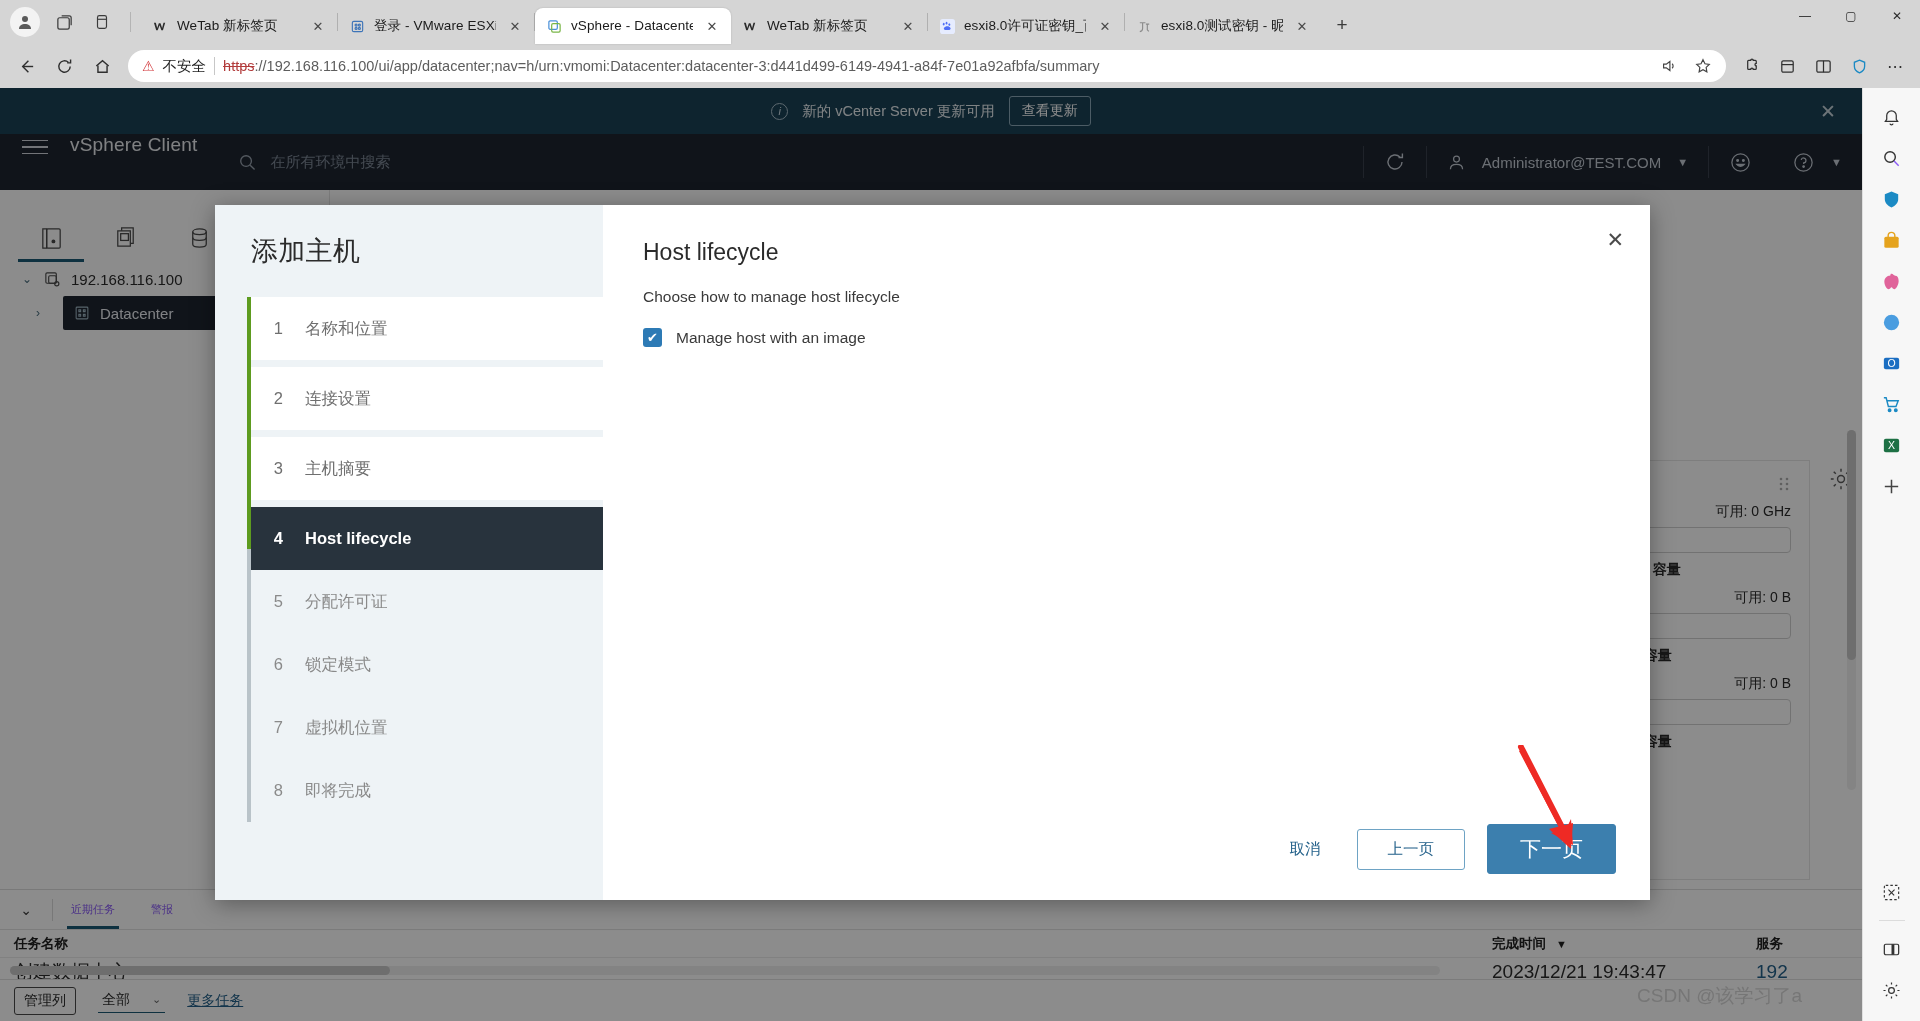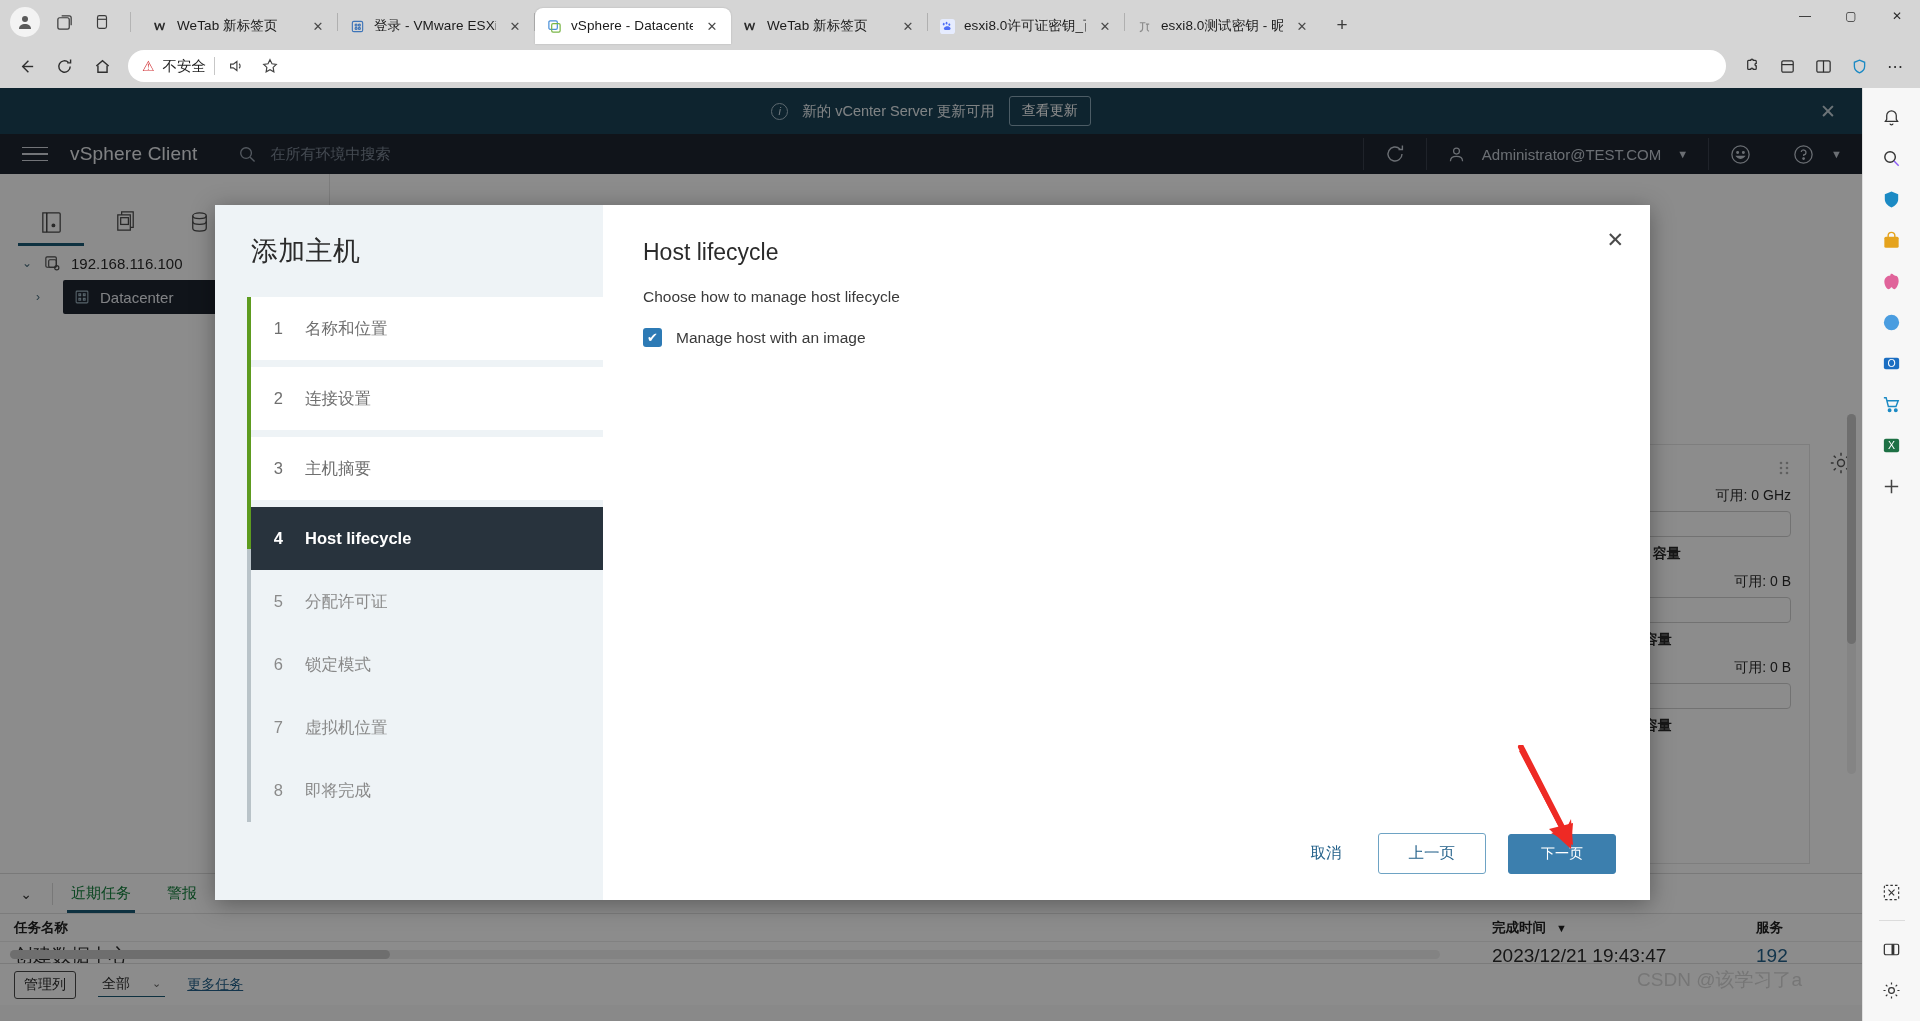--- a/index.html
+++ b/index.html
@@ -68,21 +68,21 @@
     height:46px; background:#1b4256; display:flex; align-items:center; justify-content:center; gap:14px; position:relative;
   }
   .banner-text { color:#e8eef1; font-size:14.5px; }
   .banner-btn {
     border:1px solid #8aa8b8; color:#fff; background:transparent; font-size:14px;
     padding:5px 12px; border-radius:3px; font-family:inherit;
   }
   .banner-close { position:absolute; right:26px; top:50%; transform:translateY(-50%); color:#c6d4db; font-size:19px; }
   .info-c { display:inline-flex; align-items:center; justify-content:center; width:17px;height:17px;border:1px solid #a9c0cc;border-radius:50%;color:#cfe0e8;font-size:11px; font-style:italic;}
 
-  .vheader { height:40px; background:#1e2530; display:flex; align-items:center; padding:0 0 0 22px; }
+  .vheader { height:56px; background:#1e2530; display:flex; padding:0 0 0 22px; }
   .ham { width:26px;height:26px;display:flex;flex-direction:column;justify-content:center;gap:5px; }
   .ham i { display:block;height:1.5px;background:#cfd4da; }
   .vtitle { color:#e9ecef; font-size:19px; margin-left:22px; letter-spacing:.2px; }
   .vsearch { display:flex; align-items:center; gap:12px; margin-left:40px; flex:1; }
   .vsearch-ph { color:#7d8896; font-size:15px; }
   .vheader-right { display:flex; align-items:center; height:100%; }
   .vh-sep { width:1px; height:32px; background:#39414e; }
   .vh-item { display:flex;align-items:center;gap:16px;color:#c3cad3;font-size:15px;padding:0 20px;height:100%; }
 
   .vbody { position:relative; height:831px; background:#fff; }
@@ -108,21 +108,21 @@
   .cap-tot { font-size:14px; color:#2b2b2b; text-align:center; margin-top:8px; font-weight:bold;}
   .gear-float { position:absolute; right:8px; top:276px; color:#5b5b5b; }
   .scroll-track { position:absolute; right:6px; top:240px; width:9px; height:360px; background:#f0f0f0; border-radius:5px;}
   .scroll-thumb { position:absolute; right:6px; top:240px; width:9px; height:230px; background:#c9c9c9; border-radius:5px;}
 
   
   .tasks { position:absolute; left:0; right:0; bottom:0; height:90px; background:#fff; border-top:1px solid #dcdcdc; }
   .tasks-tabs { display:flex; align-items:center; height:40px; border-bottom:1px solid #e2e2e2; }
   .tsk-chev { width:52px; display:flex; align-items:center; justify-content:center; color:#3b3b3b; font-size:14px; }
   .tsk-vsep { width:1px;height:22px;background:#dadada; }
-  .tsk-tab { padding:0 18px; height:100%; display:flex; align-items:center; font-size:15px; color:#15803d; position:relative; }
+  .tsk-tab { padding:0 18px; height:100%; display:flex; align-items:center; font-size:11px; color:#8b5cf6; position:relative; }
   .tsk-tab.active::after { content:""; position:absolute; left:14px; right:14px; bottom:0; height:3px; background:#1b5a75;}
   .tbl-head { display:flex; height:28px; align-items:center; font-size:13.5px; font-weight:bold; color:#1f1f1f; border-bottom:1px solid #ececec;}
   .tbl-row { display:flex; height:28px; align-items:center; font-size:19px; color:#2c2c2c; }
   .c-name { width:330px; padding-left:14px; }
   .c-grow { flex:1; }
   .c-time { width:250px; display:flex; align-items:center; justify-content:flex-start; gap:10px; }
   .c-serv { width:120px; padding-left:14px; }
   .link { color:#24618a; text-decoration:underline; }
 
   .statusbar { position:absolute; left:0; right:0; bottom:0; height:42px; background:#fff; border-top:1px solid #e0e0e0;
@@ -155,21 +155,21 @@
 
   .modal-right { flex:1; position:relative; padding:34px 40px 0 40px; }
   .modal-close { position:absolute; right:26px; top:24px; color:#4b4b4b; font-size:21px; line-height:1; }
   .mr-title { font-size:23px; color:#2b2b2b; margin-bottom:22px; }
   .mr-sub { font-size:15.5px; color:#3a3a3a; margin-bottom:22px; }
   .chkrow { display:flex; align-items:center; gap:14px; font-size:15.5px; color:#3a3a3a; }
   .chk { width:19px;height:19px;border-radius:3px;background:#2d7ab5;display:flex;align-items:center;justify-content:center;color:#fff;font-size:13px;}
   .modal-footer { position:absolute; right:34px; bottom:26px; display:flex; align-items:center; gap:22px; }
   .btn-link { color:#24618a; font-size:15.5px; padding:8px 14px; background:none; border:none; font-family:inherit; }
   .btn-out { color:#24618a; font-size:15.5px; padding:9px 30px; background:#fff; border:1px solid #6ea3c4; border-radius:3px; font-family:inherit;}
-  .btn-pri { color:#fff; font-size:14px; padding:10px 32px; background:#3c7fae; border:1px solid #3c7fae; border-radius:3px; font-family:Liberation Mono, monospace;}
+  .btn-pri { color:#fff; font-size:21px; padding:10px 32px; background:#3c7fae; border:1px solid #3c7fae; border-radius:3px; font-family:Liberation Mono, monospace;}
   .arrow-anno { position:absolute; left:1515px; top:745px; }
 </style>
 </head>
 <body>
 
 <div id="root">
 
   <div class="browser-chrome">
 
     <div class="tabstrip">
@@ -294,20 +294,21 @@
         <svg width="19" height="19" viewBox="0 0 20 20" fill="none" stroke="#2f2f2f" stroke-width="1.5">
             <path d="M3.5 9.5L10 4l6.5 5.5"></path>
             <path d="M5.2 9v7h9.6V9"></path>
           </svg>
       </div>
 
       <div class="omnibox">
         <span class="warn-tri">⚠</span>
         <span class="not-secure">不安全</span>
         <span class="omni-sep"></span>
+        <span class="url"><span class="scheme">https</span><span>://192.168.116.100/ui/app/datacenter;nav=h/urn:vmomi:Datacenter:datacenter-3:d441d499-6149-4941-a84f-7e01a92afbfa/summary</span></span>
         <span class="omni-ico">
           <svg width="18" height="18" viewBox="0 0 20 20" fill="none" stroke="#444" stroke-width="1.3">
               <path d="M4 8v4h3l4 3V5L7 8z"></path>
               <path d="M13.5 7.5a3.5 3.5 0 0 1 0 5"></path>
             </svg>
         </span>
         <span class="omni-ico">
           <svg width="18" height="18" viewBox="0 0 20 20" fill="none" stroke="#444" stroke-width="1.3">
               <path d="M10 3l2.2 4.5 4.8.7-3.5 3.4.8 4.9L10 14.2 5.7 16.5l.8-4.9L3 8.2l4.8-.7z"></path>
             </svg>

